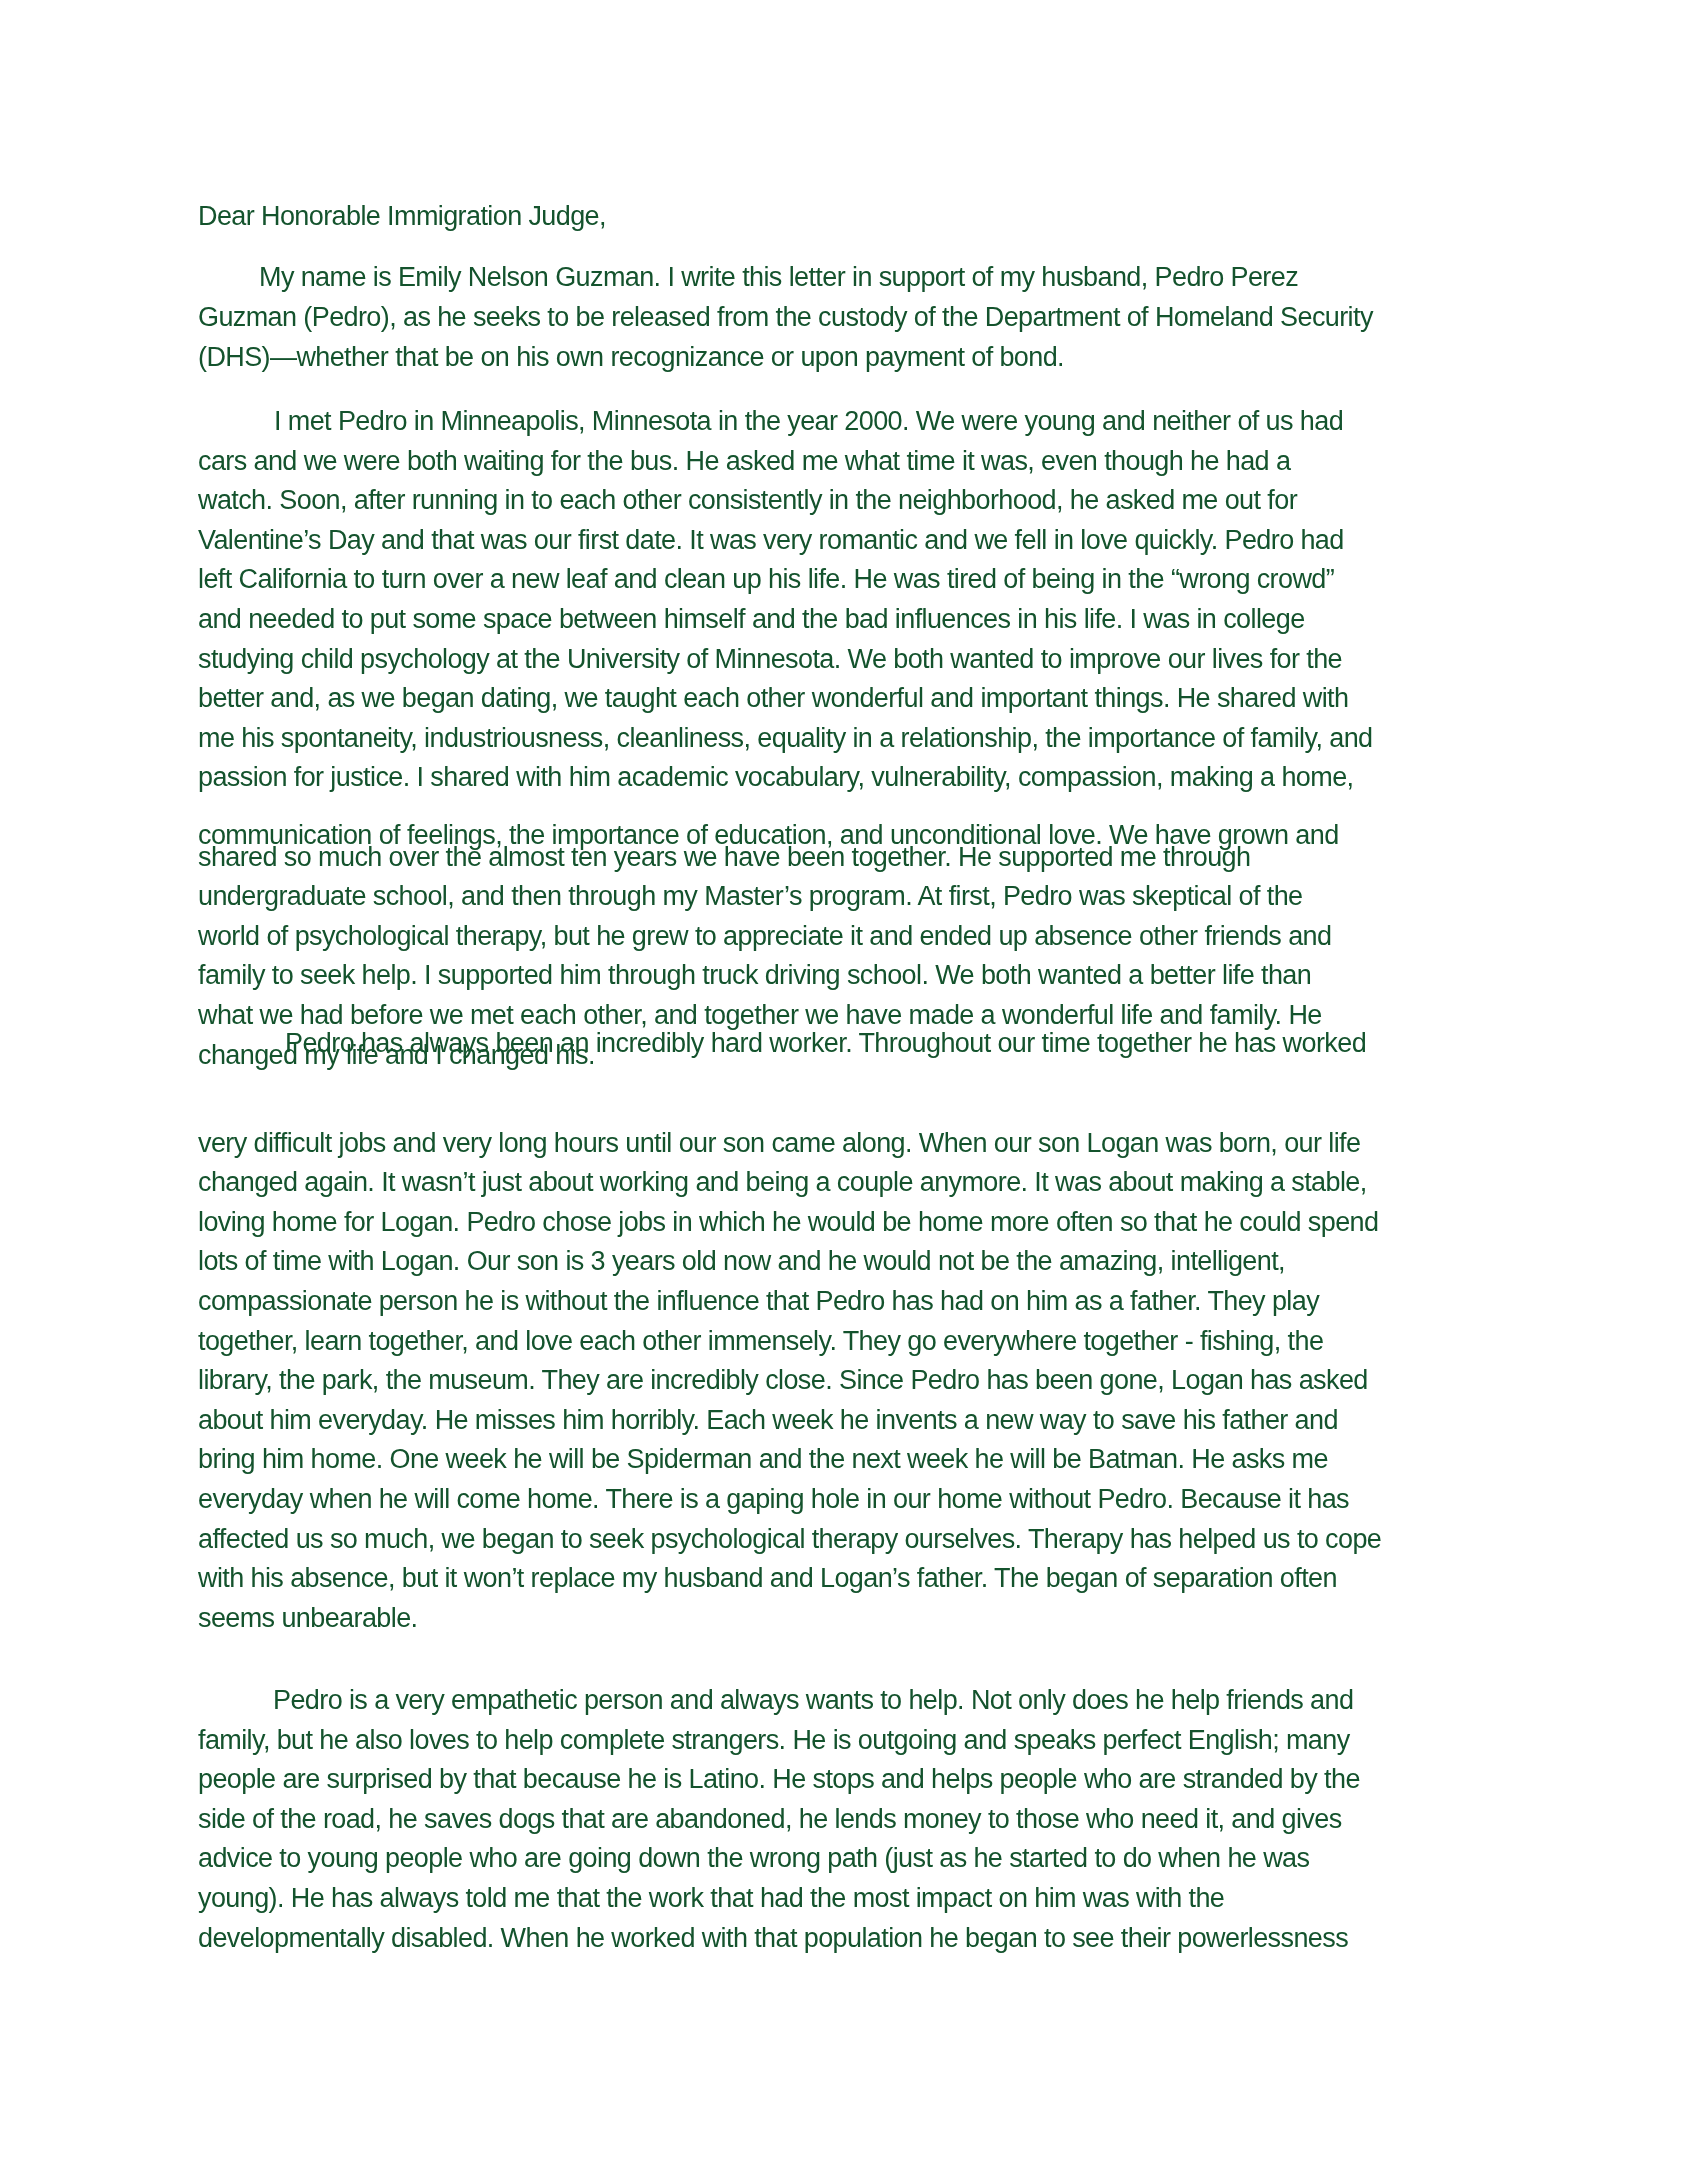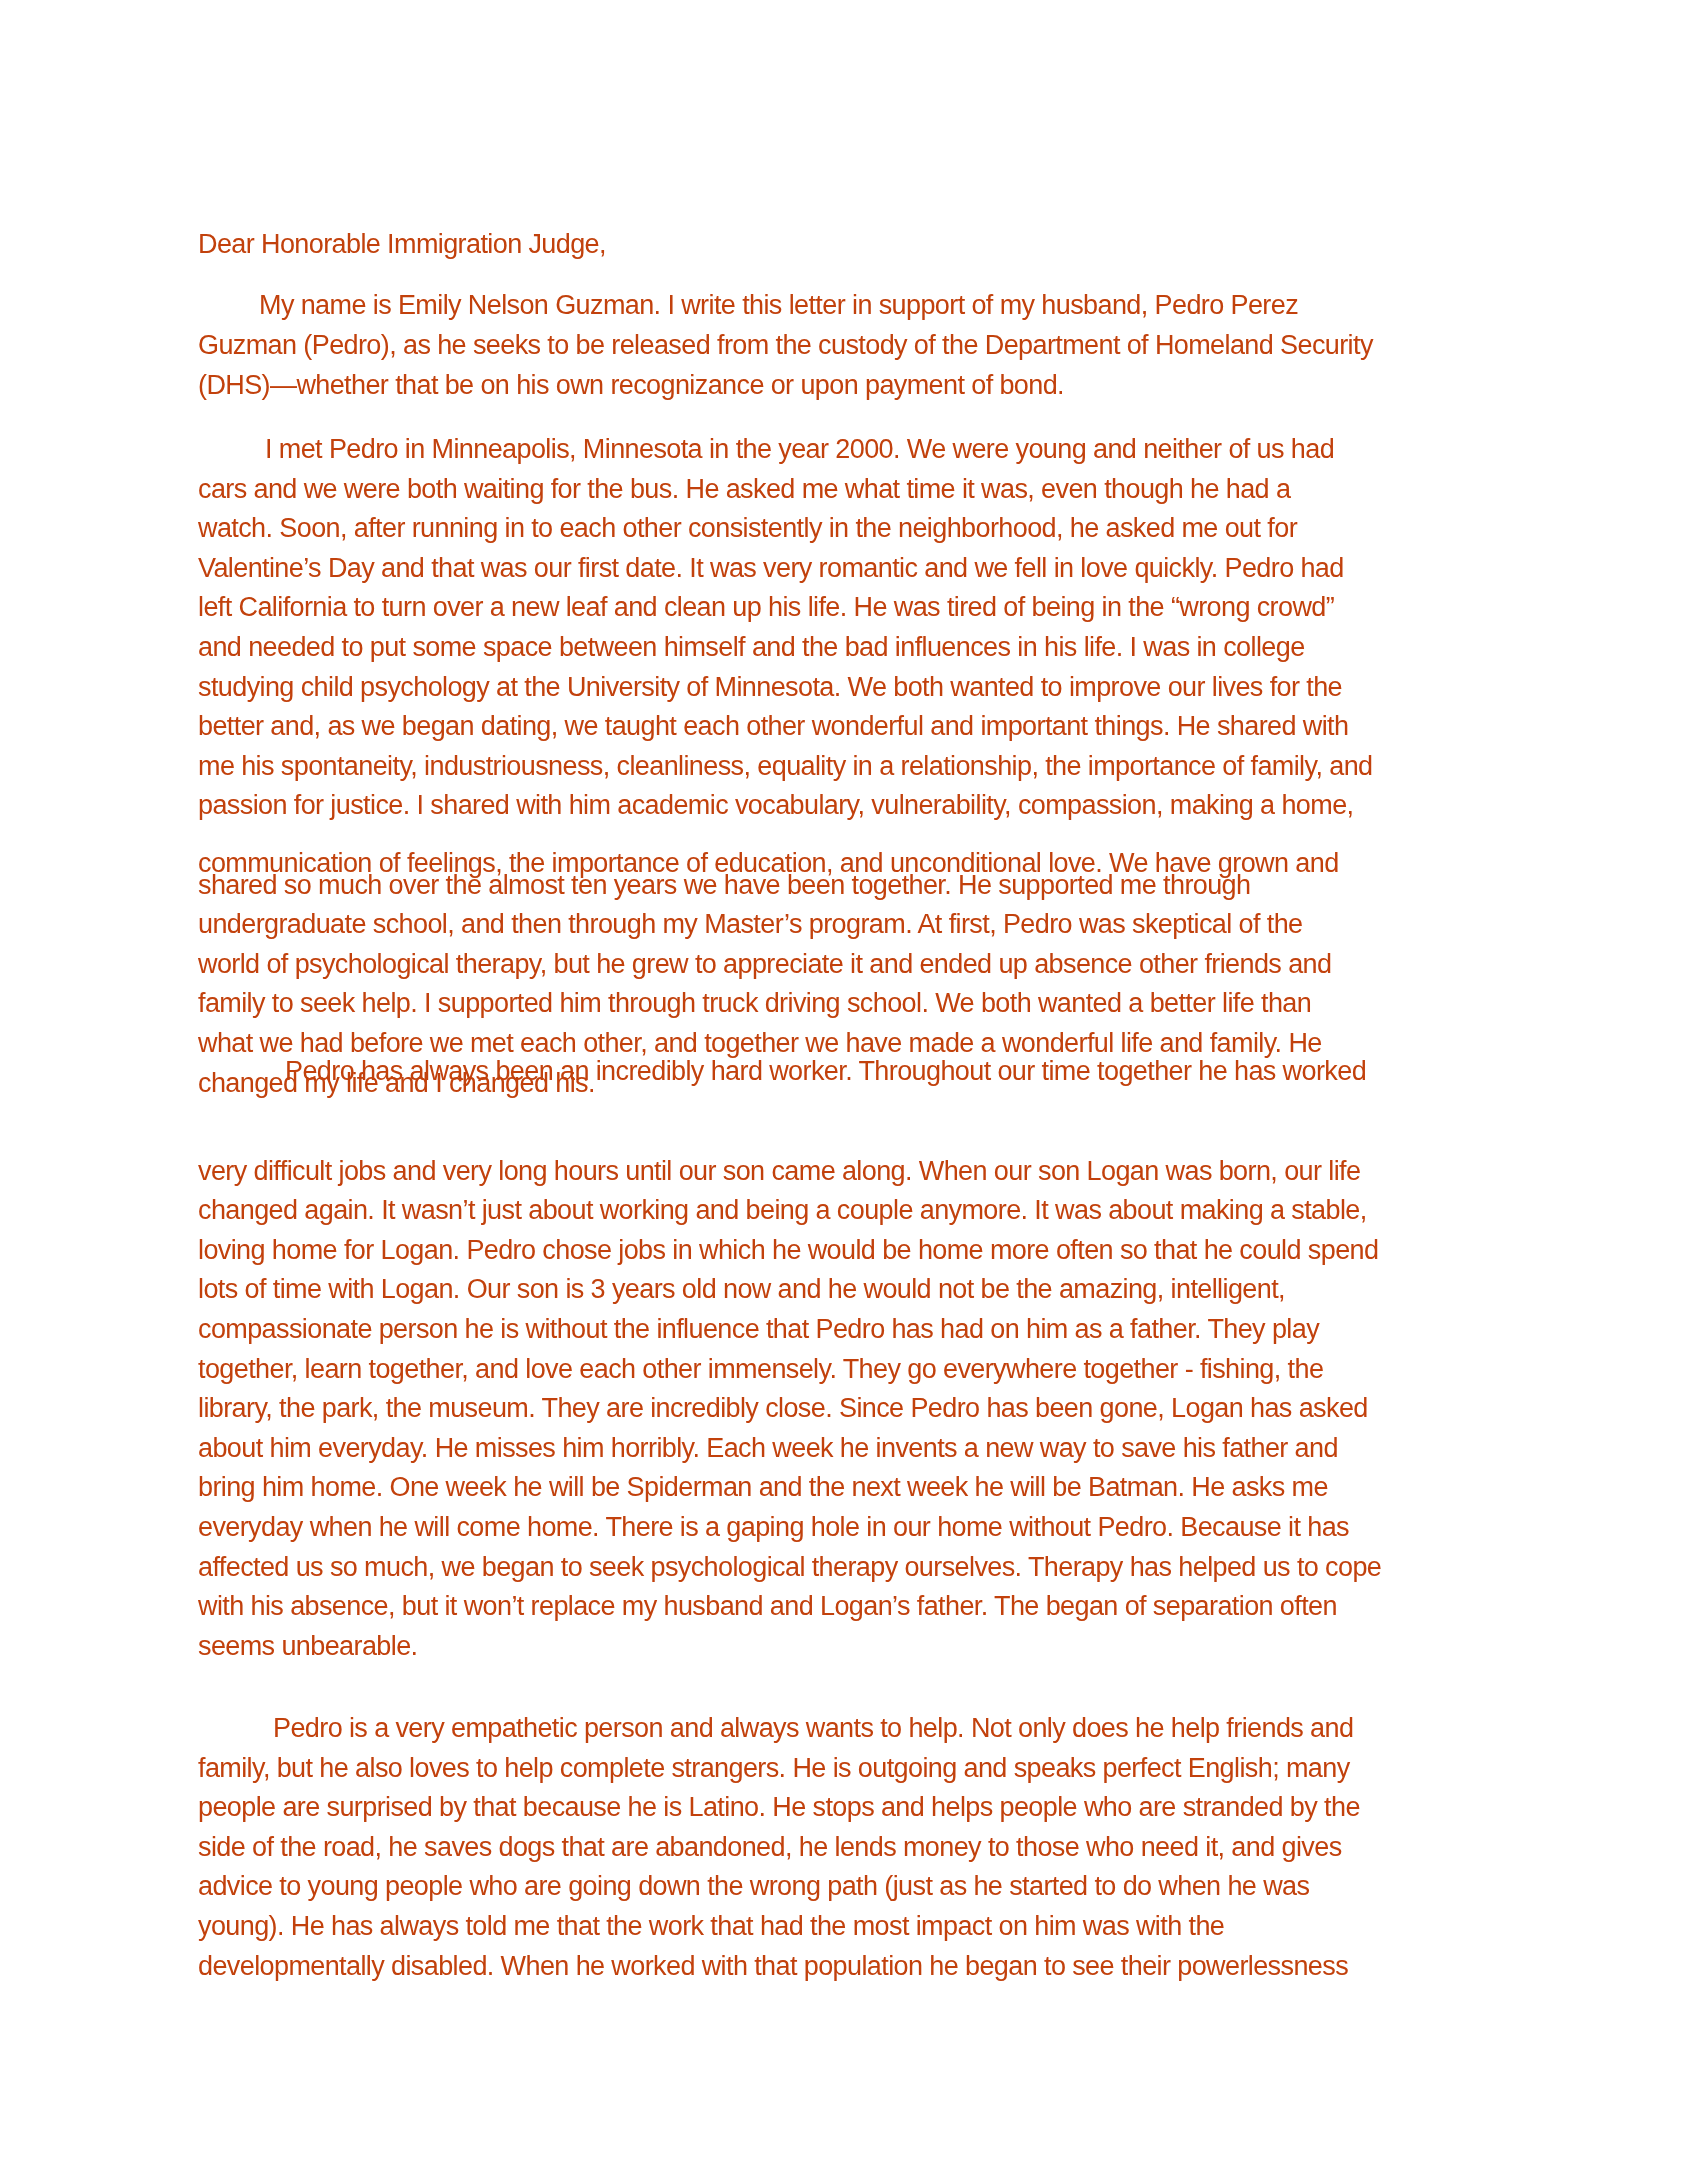--- a/index.html
+++ b/index.html
@@ -1,38 +1,38 @@
 <!DOCTYPE html>
 <html><head>
   <meta charset="utf-8">
   <style>
     html, body { margin: 0; padding: 0; background: #ffffff; }
     body { width: 1683px; height: 2178px; position: relative; overflow: hidden; }
     .page {
       position: absolute; left: 0; top: 0; width: 1683px; height: 1546px; background: #ffffff;
-      font-family: "Liberation Sans", sans-serif; color: #c2410c; margin-top: 28px;
+      font-family: "Liberation Sans", sans-serif; color: #14532d;
     }
     .line {
       position: absolute; left: 198px; white-space: nowrap;
       font-size: 27px; line-height: 40px; letter-spacing: -0.6px;
     }
   </style>
 </head>
 <body>
 
 <div class="page">
   <div class="line" style="top:196px;">Dear Honorable Immigration Judge,</div>
   <div id="body-container">
       <div>
         <div class="line" style="top: 257px; left: 259px;">My name is Emily Nelson Guzman.  I write this letter in support of my husband, Pedro Perez</div>
         <div class="line" style="top: 297px;">Guzman (Pedro), as he seeks to be released from the custody of the Department of Homeland Security</div>
         <div class="line" style="top: 337px;">(DHS)—whether that be on his own recognizance or upon payment of bond.</div>
       </div>
       <div>
-        <div class="line" style="top: 401px; left: 265px;">I met Pedro in Minneapolis, Minnesota in the year 2000.  We were young and neither of us had</div>
+        <div class="line" style="top: 401px; left: 274px;">I met Pedro in Minneapolis, Minnesota in the year 2000.  We were young and neither of us had</div>
         <div class="line" style="top: 441px;">cars and we were both waiting for the bus.  He asked me what time it was, even though he had a</div>
         <div class="line" style="top: 480px;">watch.  Soon, after running in to each other consistently in the neighborhood, he asked me out for</div>
         <div class="line" style="top: 520px;">Valentine’s Day and that was our first date.  It was very romantic and we fell in love quickly.  Pedro had</div>
         <div class="line" style="top: 559px;">left California to turn over a new leaf and clean up his life.  He was tired of being in the “wrong crowd”</div>
         <div class="line" style="top: 599px;">and needed to put some space between himself and the bad influences in his life.  I was in college</div>
         <div class="line" style="top: 639px;">studying child psychology at the University of Minnesota.  We both wanted to improve our lives for the</div>
         <div class="line" style="top: 678px;">better and, as we began dating, we taught each other wonderful and important things.  He shared with</div>
         <div class="line" style="top: 718px;">me his spontaneity, industriousness, cleanliness, equality in a relationship, the importance of family, and</div>
         <div class="line" style="top: 757px;">passion for justice.  I shared with him academic vocabulary, vulnerability, compassion, making a home,</div>
         <div class="line" style="top: 815px;">communication of feelings, the importance of education, and unconditional love.  We have grown and</div>

